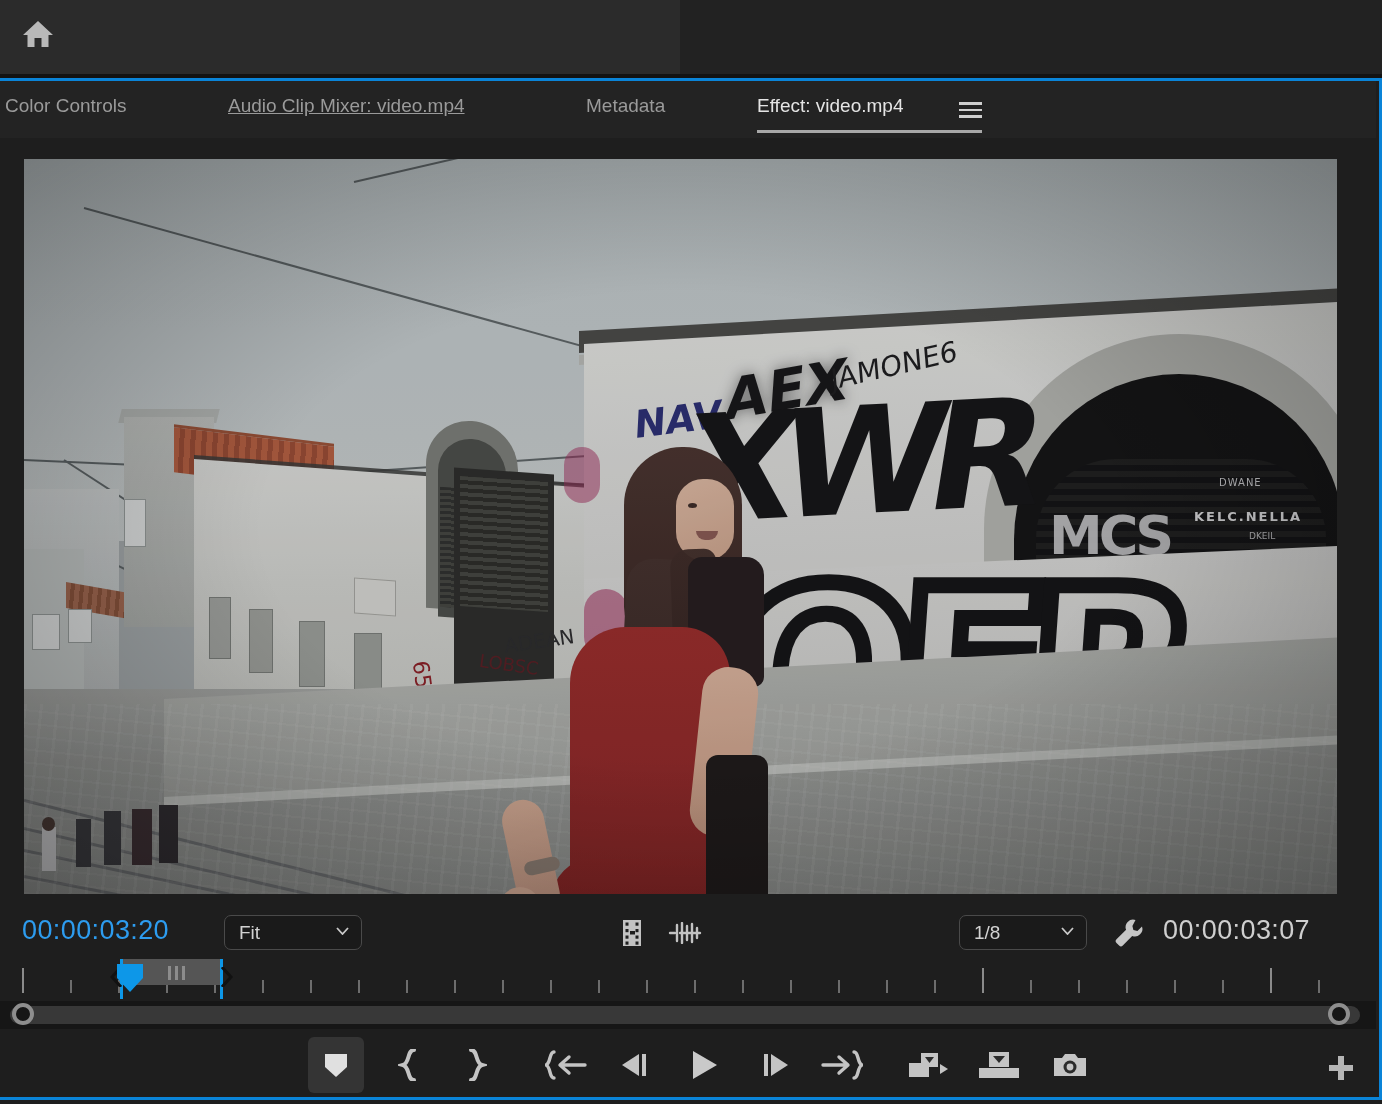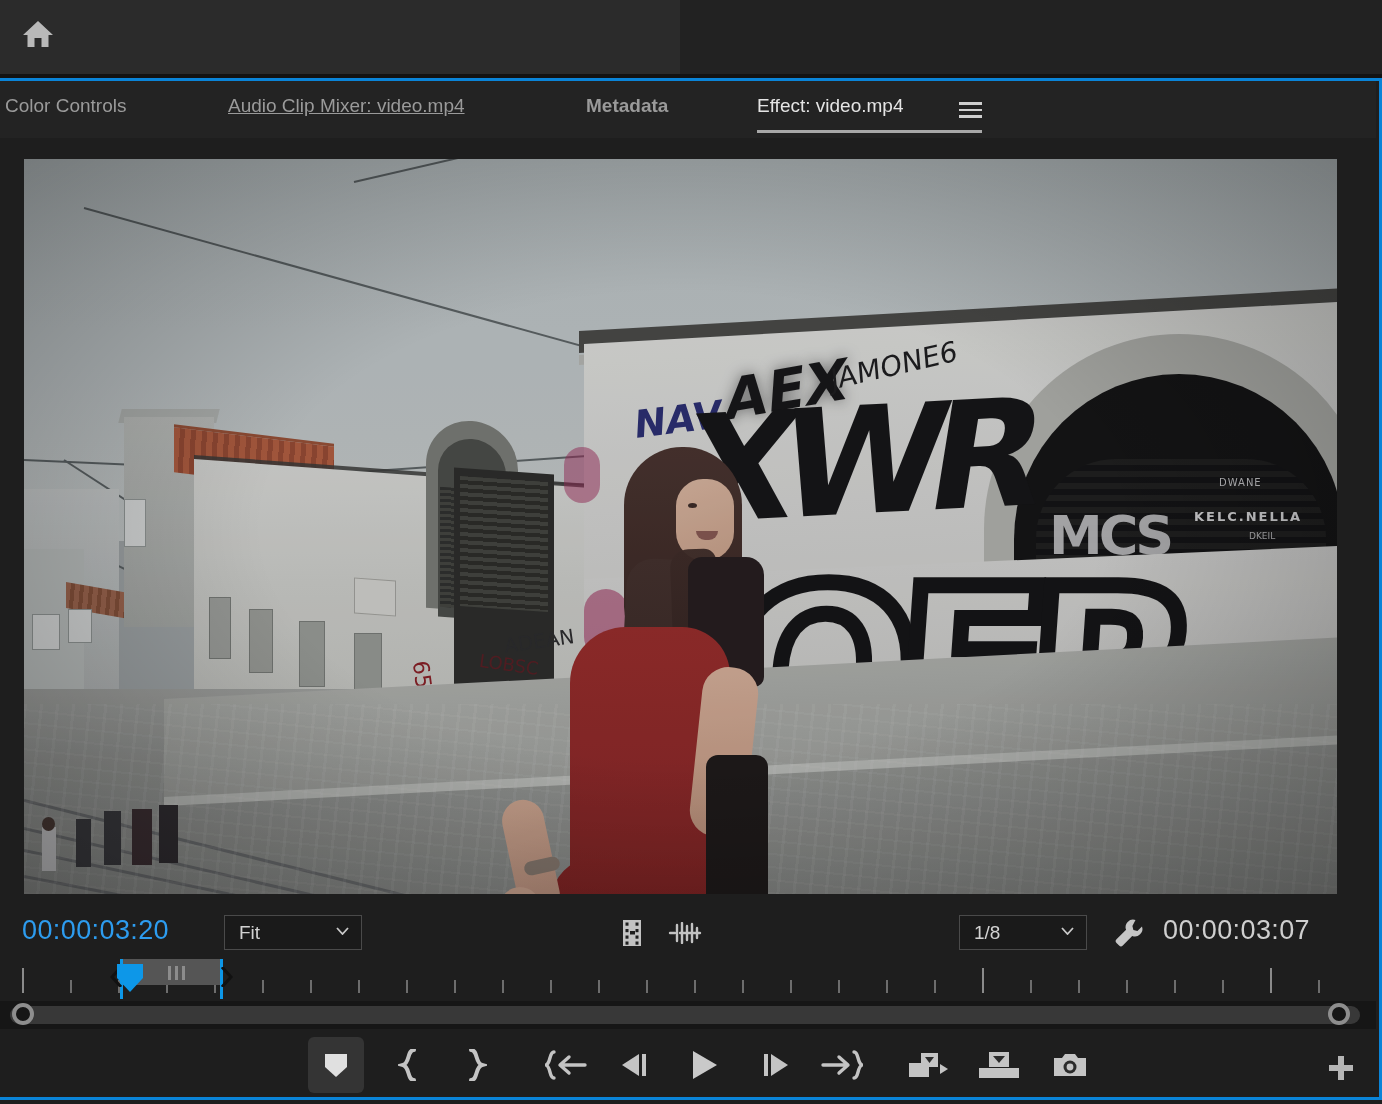--- a/index.html
+++ b/index.html
@@ -120,21 +120,21 @@
 
   .vignette{position:absolute;inset:0;pointer-events:none;
       background:radial-gradient(ellipse at 50% 50%,rgba(0,0,0,0) 45%,rgba(0,0,0,.30) 100%);}
   .grade{position:absolute;inset:0;pointer-events:none;background:rgba(28,34,42,.16);}
 
   
   .ctrlbar{position:absolute;left:0;top:828px;width:1376px;height:46px;}
   .tc-left{position:absolute;left:22px;top:6px;font-size:27px;color:#2d9cef;
       font-family:"Liberation Sans",sans-serif;letter-spacing:.4px;}
   .tc-right{position:absolute;left:1163px;top:6px;font-size:27px;color:#cfcfcf;letter-spacing:.4px;}
-  .sel{position:absolute;height:33px;background:#1a1a1a;border:1px solid #4a4a4a;border-radius:0;
+  .sel{position:absolute;height:33px;background:#1a1a1a;border:1px solid #4a4a4a;border-radius:7px;
       color:#d2d2d2;font-size:19px;display:flex;align-items:center;}
   .sel .lab{margin-left:14px;}
   .sel .chev{position:absolute;right:12px;top:11px;width:13px;height:8px;}
   .icn{position:absolute;}
 
   
   .ruler{position:absolute;left:0;top:878px;width:1376px;height:42px;background:#1e1e1e;}
   .tick{position:absolute;bottom:8px;width:2px;background:#6d6d6d;}
   .tick.maj{height:25px;background:#8a8a8a;}
   .tick.min{height:13px;}
@@ -172,21 +172,21 @@
 
   </div>
   <div class="header-sep"></div>
 
   <div class="panel">
     <div class="panel-inner">
 
       <div class="tabstrip">
         <div class="ptab" style="left:5px;">Color Controls</div>
         <div class="ptab" style="left:228px;text-decoration:underline;">Audio Clip Mixer: video.mp4</div>
-        <div class="ptab" style="left:586px;font-weight:bold;">Metadata</div>
+        <div class="ptab" style="left:586px;">Metadata</div>
         <div class="ptab active" style="left:757px;">Effect: video.mp4</div>
         <div class="ptab-underline" style="left:757px;width:225px;"></div>
         <div class="ptab-menu" style="left:959px;">
             <i></i>
             <i></i>
             <i></i>
           </div>
       </div>
 
       <div class="monitor">

